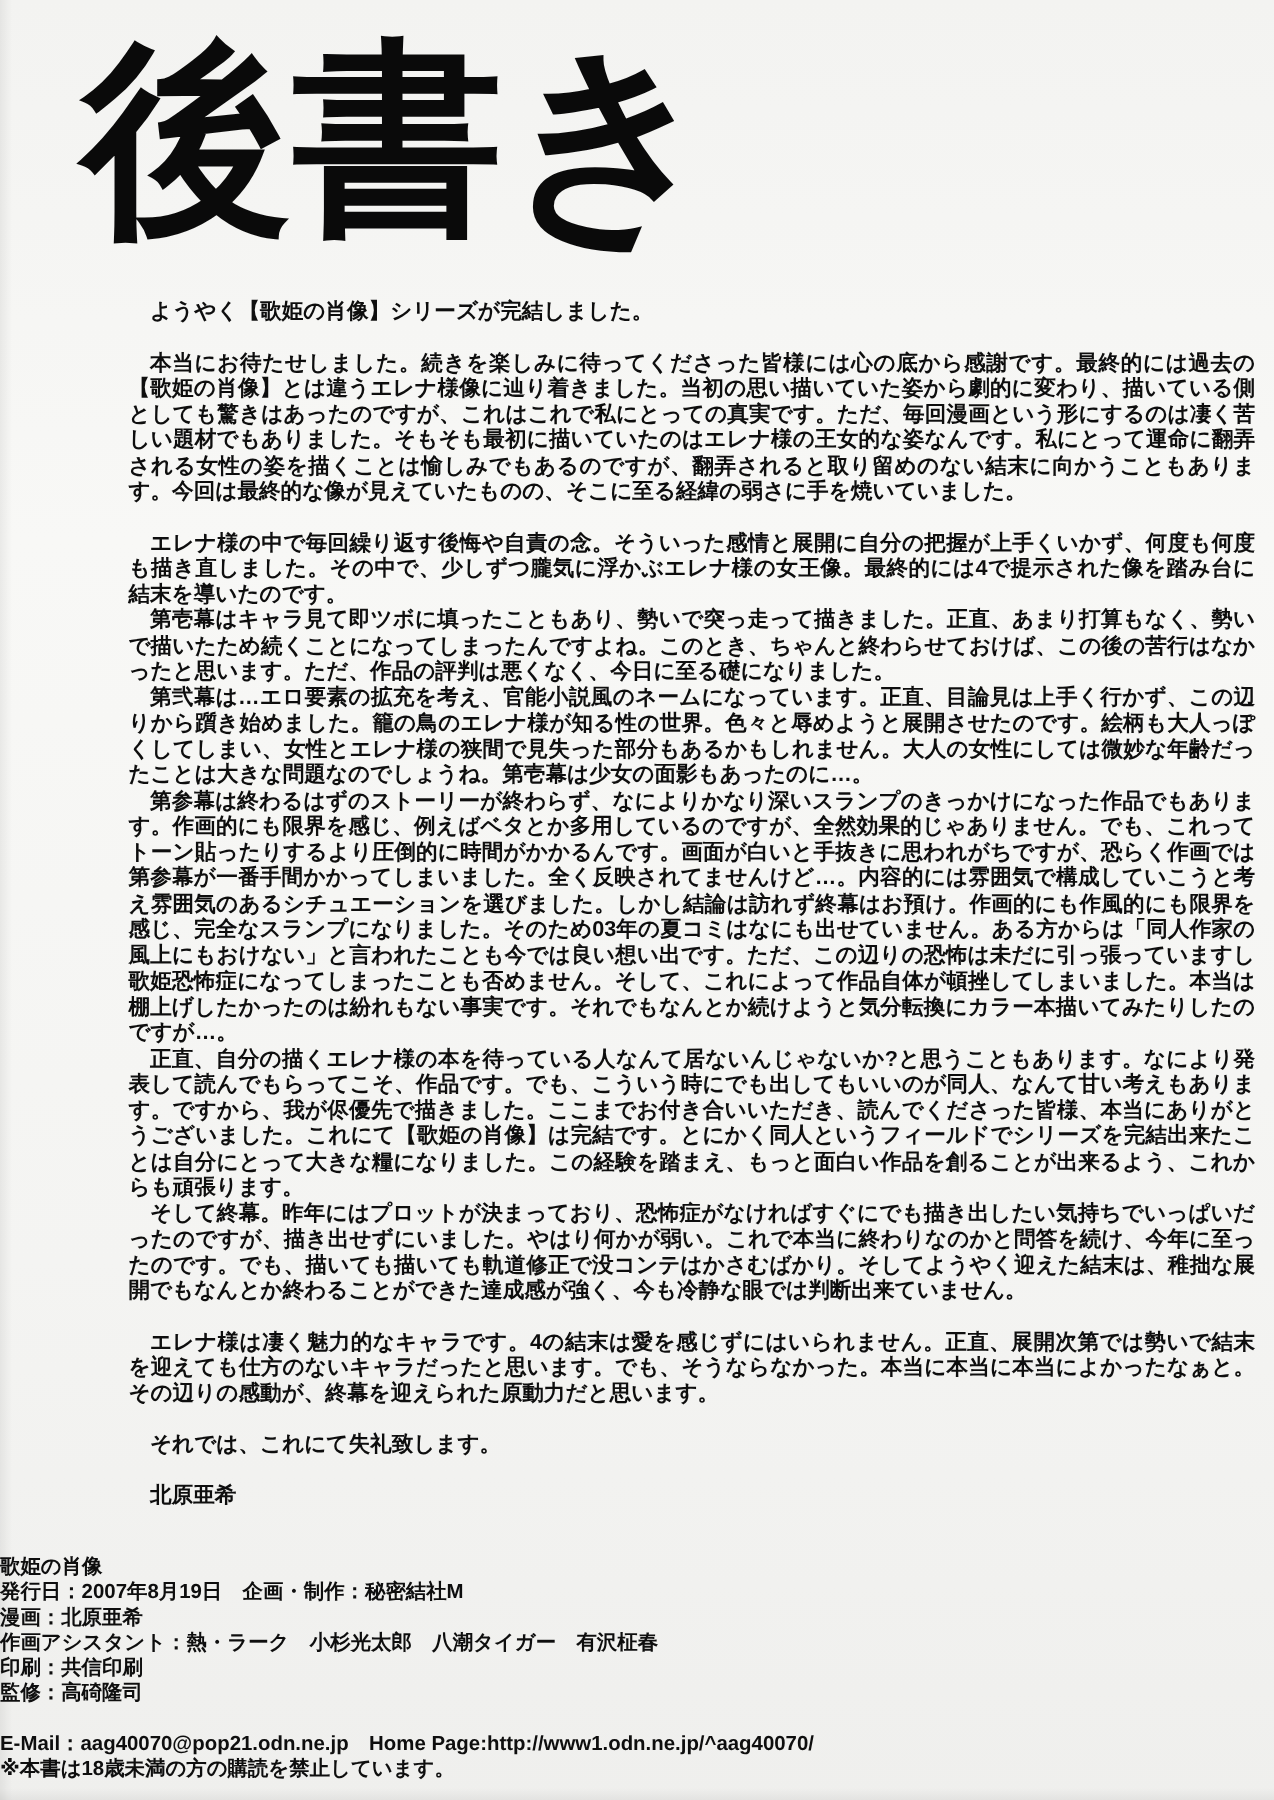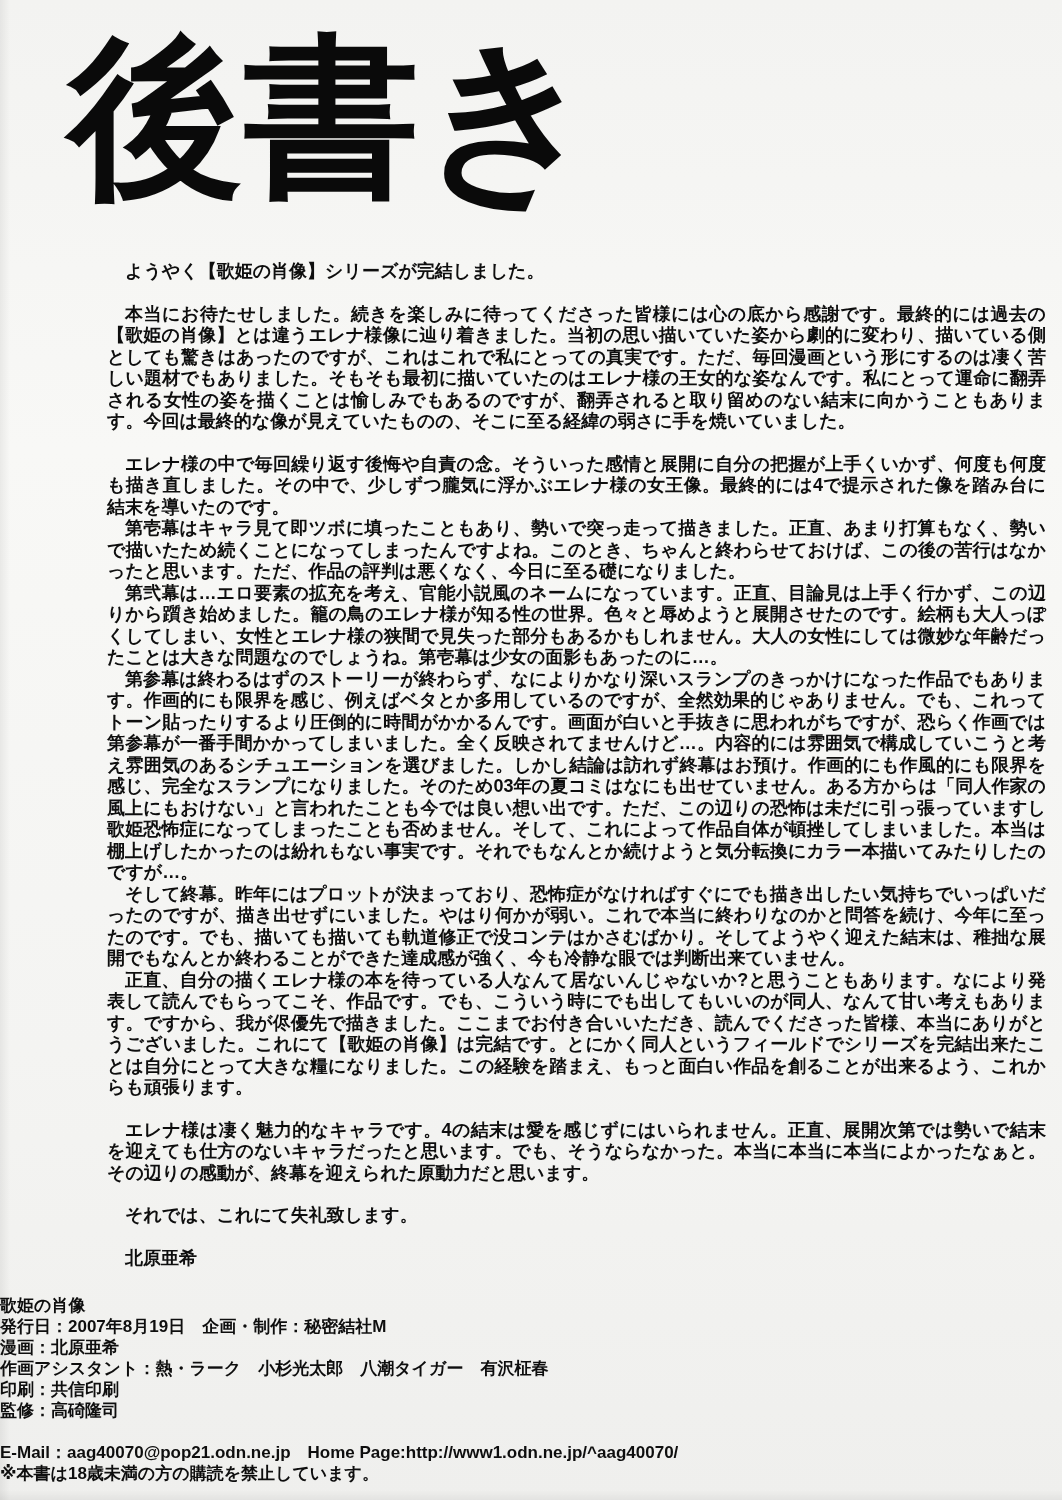--- a/index.html
+++ b/index.html
@@ -32,21 +32,21 @@
     margin: 14px 0 0 24px;
     font-family: "DejaVu Serif", "Liberation Serif", serif;
     font-weight: 900;
     font-size: 175px;
     line-height: 205px;
     letter-spacing: 1px;
     color: #0a0a0a;
     white-space: nowrap;
   }
   .content {
-    margin: 42px 60px 0 63px;
+    margin: 30px 60px 0 63px;
     font-size: 18px;
     line-height: 21.5px;
     text-align: justify;
     letter-spacing: 0px;
   }
   .content p {
     margin: 0;
     text-indent: 1em;
   }
   .content p.space-before {
@@ -76,22 +76,22 @@
   <h1 class="title">後書き</h1>
 
   <div class="content">
 
   <p>ようやく【歌姫の肖像】シリーズが完結しました。</p>
       <p class="space-before">本当にお待たせしました。続きを楽しみに待ってくださった皆様には心の底から感謝です。最終的には過去の【歌姫の肖像】とは違うエレナ様像に辿り着きました。当初の思い描いていた姿から劇的に変わり、描いている側としても驚きはあったのですが、これはこれで私にとっての真実です。ただ、毎回漫画という形にするのは凄く苦しい題材でもありました。そもそも最初に描いていたのはエレナ様の王女的な姿なんです。私にとって運命に翻弄される女性の姿を描くことは愉しみでもあるのですが、翻弄されると取り留めのない結末に向かうこともあります。今回は最終的な像が見えていたものの、そこに至る経緯の弱さに手を焼いていました。</p>
       <p class="space-before">エレナ様の中で毎回繰り返す後悔や自責の念。そういった感情と展開に自分の把握が上手くいかず、何度も何度も描き直しました。その中で、少しずつ朧気に浮かぶエレナ様の女王像。最終的には4で提示された像を踏み台に結末を導いたのです。</p>
       <p>第壱幕はキャラ見て即ツボに填ったこともあり、勢いで突っ走って描きました。正直、あまり打算もなく、勢いで描いたため続くことになってしまったんですよね。このとき、ちゃんと終わらせておけば、この後の苦行はなかったと思います。ただ、作品の評判は悪くなく、今日に至る礎になりました。</p>
       <p>第弐幕は…エロ要素の拡充を考え、官能小説風のネームになっています。正直、目論見は上手く行かず、この辺りから躓き始めました。籠の鳥のエレナ様が知る性の世界。色々と辱めようと展開させたのです。絵柄も大人っぽくしてしまい、女性とエレナ様の狭間で見失った部分もあるかもしれません。大人の女性にしては微妙な年齢だったことは大きな問題なのでしょうね。第壱幕は少女の面影もあったのに…。</p>
       <p>第参幕は終わるはずのストーリーが終わらず、なによりかなり深いスランプのきっかけになった作品でもあります。作画的にも限界を感じ、例えばベタとか多用しているのですが、全然効果的じゃありません。でも、これってトーン貼ったりするより圧倒的に時間がかかるんです。画面が白いと手抜きに思われがちですが、恐らく作画では第参幕が一番手間かかってしまいました。全く反映されてませんけど…。内容的には雰囲気で構成していこうと考え雰囲気のあるシチュエーションを選びました。しかし結論は訪れず終幕はお預け。作画的にも作風的にも限界を感じ、完全なスランプになりました。そのため03年の夏コミはなにも出せていません。ある方からは「同人作家の風上にもおけない」と言われたことも今では良い想い出です。ただ、この辺りの恐怖は未だに引っ張っていますし歌姫恐怖症になってしまったことも否めません。そして、これによって作品自体が頓挫してしまいました。本当は棚上げしたかったのは紛れもない事実です。それでもなんとか続けようと気分転換にカラー本描いてみたりしたのですが…。</p>
+      <p>正直、自分の描くエレナ様の本を待っている人なんて居ないんじゃないか?と思うこともあります。なにより発表して読んでもらってこそ、作品です。でも、こういう時にでも出してもいいのが同人、なんて甘い考えもあります。ですから、我が侭優先で描きました。ここまでお付き合いいただき、読んでくださった皆様、本当にありがとうございました。これにて【歌姫の肖像】は完結です。とにかく同人というフィールドでシリーズを完結出来たことは自分にとって大きな糧になりました。この経験を踏まえ、もっと面白い作品を創ることが出来るよう、これからも頑張ります。</p>
       <p>そして終幕。昨年にはプロットが決まっており、恐怖症がなければすぐにでも描き出したい気持ちでいっぱいだったのですが、描き出せずにいました。やはり何かが弱い。これで本当に終わりなのかと問答を続け、今年に至ったのです。でも、描いても描いても軌道修正で没コンテはかさむばかり。そしてようやく迎えた結末は、稚拙な展開でもなんとか終わることができた達成感が強く、今も冷静な眼では判断出来ていません。</p>
-      <p>正直、自分の描くエレナ様の本を待っている人なんて居ないんじゃないか?と思うこともあります。なにより発表して読んでもらってこそ、作品です。でも、こういう時にでも出してもいいのが同人、なんて甘い考えもあります。ですから、我が侭優先で描きました。ここまでお付き合いいただき、読んでくださった皆様、本当にありがとうございました。これにて【歌姫の肖像】は完結です。とにかく同人というフィールドでシリーズを完結出来たことは自分にとって大きな糧になりました。この経験を踏まえ、もっと面白い作品を創ることが出来るよう、これからも頑張ります。</p>
       <p class="space-before">エレナ様は凄く魅力的なキャラです。4の結末は愛を感じずにはいられません。正直、展開次第では勢いで結末を迎えても仕方のないキャラだったと思います。でも、そうならなかった。本当に本当に本当によかったなぁと。その辺りの感動が、終幕を迎えられた原動力だと思います。</p>
       <p class="space-before">それでは、これにて失礼致します。</p>
       <p class="space-before">北原亜希</p>
     </div>
 
   <div class="colophon">
     <div>
 
     <p>歌姫の肖像</p>
         <p>発行日：2007年8月19日　企画・制作：秘密結社M</p>

